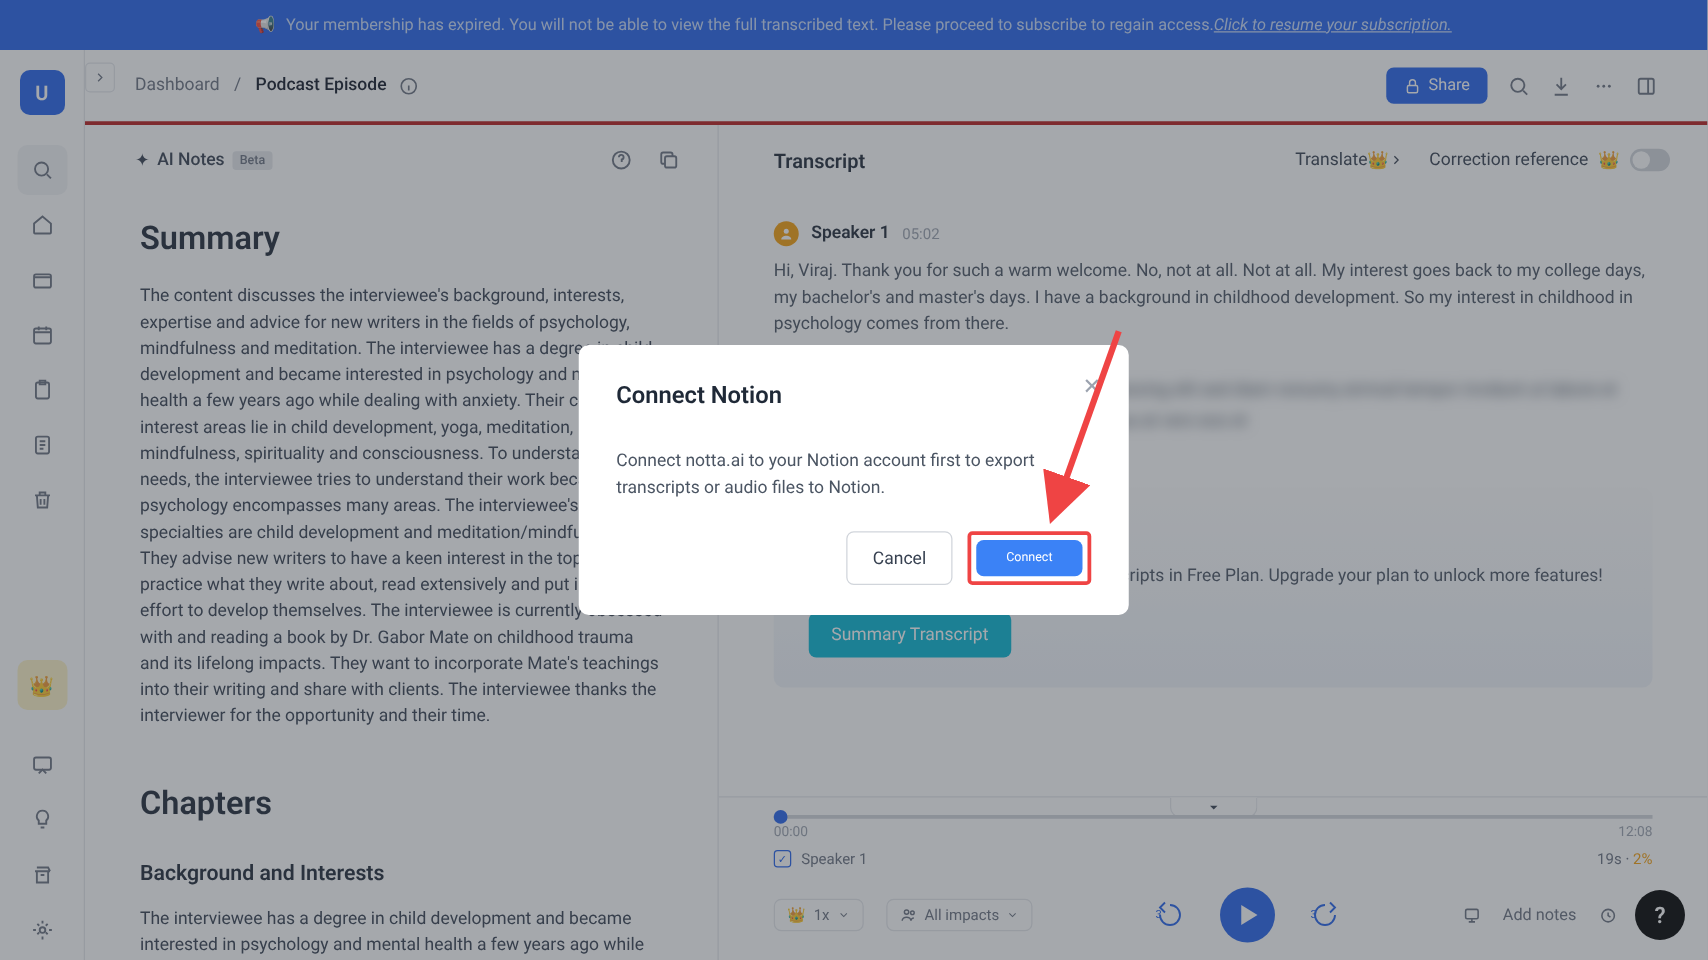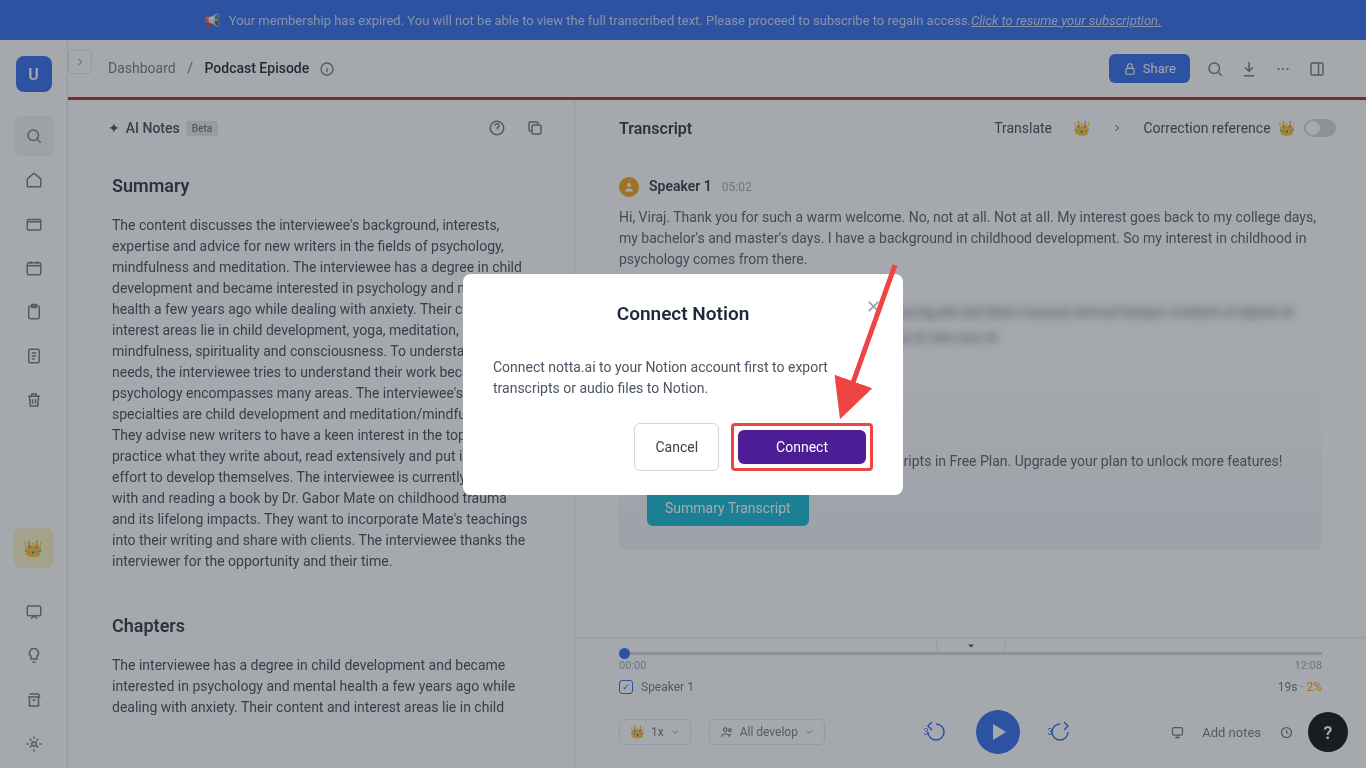--- a/index.html
+++ b/index.html
@@ -38,21 +38,21 @@
 .beta-badge { background: #e5e7eb; color: #6b7280; font-size: 10px; padding: 2px 6px; border-radius: 3px; }
 .col-header-right { margin-left: auto; display: flex; gap: 20px; color: #6b7280; }
 .col-header-icon { cursor: pointer; display:flex; align-items:center; }
 
 .transcript-header-right { margin-left: auto; display: flex; align-items: center; gap: 20px; font-size: 14px; color: #374151; }
 .crown-small { color: #f59e0b; }
 .toggle { width: 32px; height: 18px; background: #d1d5db; border-radius: 9px; position: relative; }
 .toggle::after { content: ''; position: absolute; width: 14px; height: 14px; background: #fff; border-radius: 50%; top: 2px; left: 2px; }
 
 .notes-body { padding: 16px 44px; overflow-y: auto; flex: 1; color: #374151; font-size: 14px; line-height: 1.5; }
-.notes-body h2 { color: #1f2937; font-size: 18px; font-weight: 600; margin-bottom: 16px; }
+.notes-body h2 { color: #1f2937; font-size: 26px; font-weight: 600; margin-bottom: 16px; }
 .notes-body h3 { color: #1f2937; font-size: 17px; font-weight: 600; margin-top: 24px; margin-bottom: 12px; }
 .notes-body p { margin-bottom: 8px; }
 
 .transcript-body { padding: 20px 44px; overflow-y: auto; flex: 1; font-size: 14px; line-height: 1.5; color: #4b5563; position: relative; }
 .speaker-row { display: flex; align-items: center; gap: 10px; margin-bottom: 10px; }
 .speaker-avatar { width: 20px; height: 20px; background: #f59e0b; border-radius: 50%; display: flex; align-items: center; justify-content: center; color: #fff; font-size: 10px; }
 .speaker-name { font-weight: 600; color: #1f2937; }
 .speaker-time { color: #9ca3af; font-size: 12px; }
 .blurred-text { filter: blur(5px); user-select: none; margin-top: 30px; color: #4b5563; line-height: 1.8; }
 
@@ -77,26 +77,26 @@
 .speed-btn { border: 1px solid #e5e7eb; border-radius: 6px; padding: 5px 10px; font-size: 12px; display: flex; align-items: center; gap: 6px; color: #6b7280; cursor: pointer; }
 .play-center { margin: 0 auto; display: flex; align-items: center; gap: 28px; }
 .skip-btn { color: #2563eb; cursor: pointer; font-size: 11px; position: relative; display:flex; align-items:center; }
 .play-btn { width: 44px; height: 44px; background: #2563eb; border-radius: 50%; display: flex; align-items: center; justify-content: center; cursor: pointer; }
 .play-triangle { width: 0; height: 0; border-left: 13px solid #fff; border-top: 8px solid transparent; border-bottom: 8px solid transparent; margin-left: 3px; }
 .player-right { display: flex; align-items: center; gap: 18px; font-size: 13px; color: #6b7280; }
 .player-right-item { display: flex; align-items: center; gap: 17px; cursor: pointer; }
 
 .overlay { position: absolute; inset: 0; background: rgba(55, 62, 71, 0.45); display: flex; align-items: center; justify-content: center; }
 .modal { width: 440px; background: #fff; border-radius: 8px; padding: 28px 30px 24px; position: relative; }
-.modal h2 { font-size: 19px; color: #1f2937; margin-bottom: 32px; font-weight: 600; text-align: center; }
+.modal h2 { font-size: 19px; color: #1f2937; margin-bottom: 32px; font-weight: 600; }
 .modal p { font-size: 14px; color: #4b5563; line-height: 1.5; }
 .modal-close { position: absolute; top: 22px; right: 22px; color: #9ca3af; cursor: pointer; font-size: 18px; }
 .modal-buttons { display: flex; justify-content: flex-end; gap: 12px; margin-top: 24px; }
 .btn-cancel { border: 1px solid #d1d5db; background: #fff; padding: 9px 20px; border-radius: 6px; font-size: 14px; cursor: pointer; color: #374151; }
-.btn-connect { background: #4c1d95; color: #fff; border: none; padding: 9px 38px; border-radius: 6px; font-size: 14px; cursor: pointer; }
+.btn-connect { background: #3b82f6; color: #fff; border: none; padding: 9px 24px; border-radius: 6px; font-size: 10px; cursor: pointer; }
 .highlight-box { border: 3px solid #ef4444; padding: 4px; border-radius: 4px; display: inline-block; }
 
 .arrow-annotation { position: absolute; top: 260px; left: 830px; pointer-events: none; z-index: 5; }
 
 .help-fab { position: absolute; bottom: 16px; right: 18px; width: 40px; height: 40px; background: #000; border-radius: 50%; display: flex; align-items: center; justify-content: center; color: #fff; font-size: 18px; font-weight: 600; cursor: pointer; }
 </style>
 </head>
 <body>
 
 <div class="banner">
@@ -246,29 +246,30 @@
                 <rect x="8" y="8" width="12" height="12" rx="2"></rect>
                 <path d="M16 8V6a2 2 0 0 0-2-2H6a2 2 0 0 0-2 2v8a2 2 0 0 0 2 2h2"></path>
               </svg>
             </span>
         </div>
       </div>
       <div class="notes-body">
         <h2>Summary</h2>
         <p>The content discusses the interviewee's background, interests, expertise and advice for new writers in the fields of psychology, mindfulness and meditation. The interviewee has a degree in child development and became interested in psychology and mental health a few years ago while dealing with anxiety. Their content interest areas lie in child development, yoga, meditation, mindfulness, spirituality and consciousness. To understand client needs, the interviewee tries to understand their work because psychology encompasses many areas. The interviewee's specialties are child development and meditation/mindfulness. They advise new writers to have a keen interest in the topics, practice what they write about, read extensively and put in the effort to develop themselves. The interviewee is currently obsessed with and reading a book by Dr. Gabor Mate on childhood trauma and its lifelong impacts. They want to incorporate Mate's teachings into their writing and share with clients. The interviewee thanks the interviewer for the opportunity and their time.</p>
         <h2 style="margin-top:40px;">Chapters</h2>
+        <h3>Background and Interests</h3>
         <p>The interviewee has a degree in child development and became interested in psychology and mental health a few years ago while dealing with anxiety. Their content and interest areas lie in child</p>
       </div>
     </div>
 
     <div class="col-right">
       <div class="col-header">
         <span style="font-weight:600;color:#1f2937;margin-left:28px;">Transcript</span>
         <div class="transcript-header-right">
-          <span style="display:flex;align-items:center;gap:21px;">
+          <span style="display:flex;align-items:center;gap:0;">
               <span>Translate</span>
               <span class="crown-small">👑</span>
               <svg width="12" height="12" viewBox="0 0 24 24" fill="none" stroke="currentColor" stroke-width="2">
                 <path d="m9 6 6 6-6 6"></path>
               </svg>
             </span>
           <span style="display:flex;align-items:center;gap:8px;">
               <span>Correction reference</span>
               <span class="crown-small">👑</span>
               <span class="toggle"></span>
@@ -320,21 +321,21 @@
               <svg width="10" height="10" viewBox="0 0 24 24" fill="none" stroke="currentColor" stroke-width="2">
                 <path d="m6 9 6 6 6-6"></path>
               </svg>
             </div>
           <div class="speed-btn">
               <svg width="14" height="14" viewBox="0 0 24 24" fill="none" stroke="currentColor" stroke-width="2">
                 <circle cx="9" cy="8" r="3"></circle>
                 <circle cx="17" cy="9" r="2.5"></circle>
                 <path d="M3 20c0-3 3-5 6-5s6 2 6 5M15 20c0-2 2-4 4-4"></path>
               </svg>
-              <span>All develop</span>
+              <span>All impacts</span>
               <svg width="10" height="10" viewBox="0 0 24 24" fill="none" stroke="currentColor" stroke-width="2">
                 <path d="m6 9 6 6 6-6"></path>
               </svg>
             </div>
           <div class="play-center">
             <span class="skip-btn">
                 <svg width="24" height="24" viewBox="0 0 24 24" fill="none" stroke="currentColor" stroke-width="1.5">
                   <path d="M12 4a8 8 0 1 1-8 8"></path>
                   <path d="M8 2 4 6l4 4"></path>
                 </svg>

